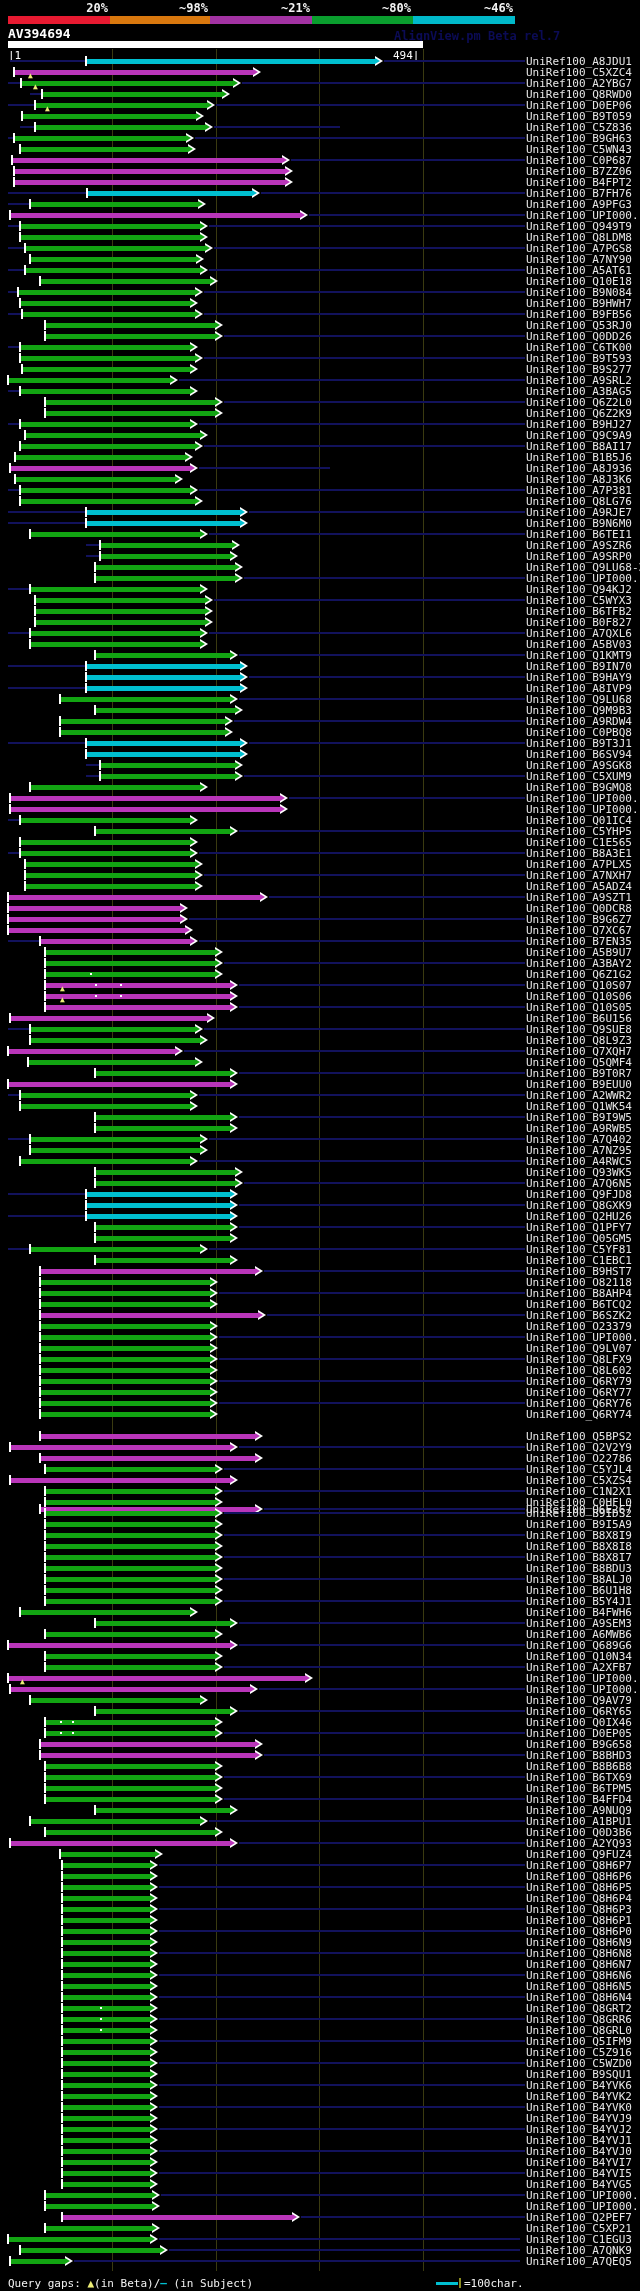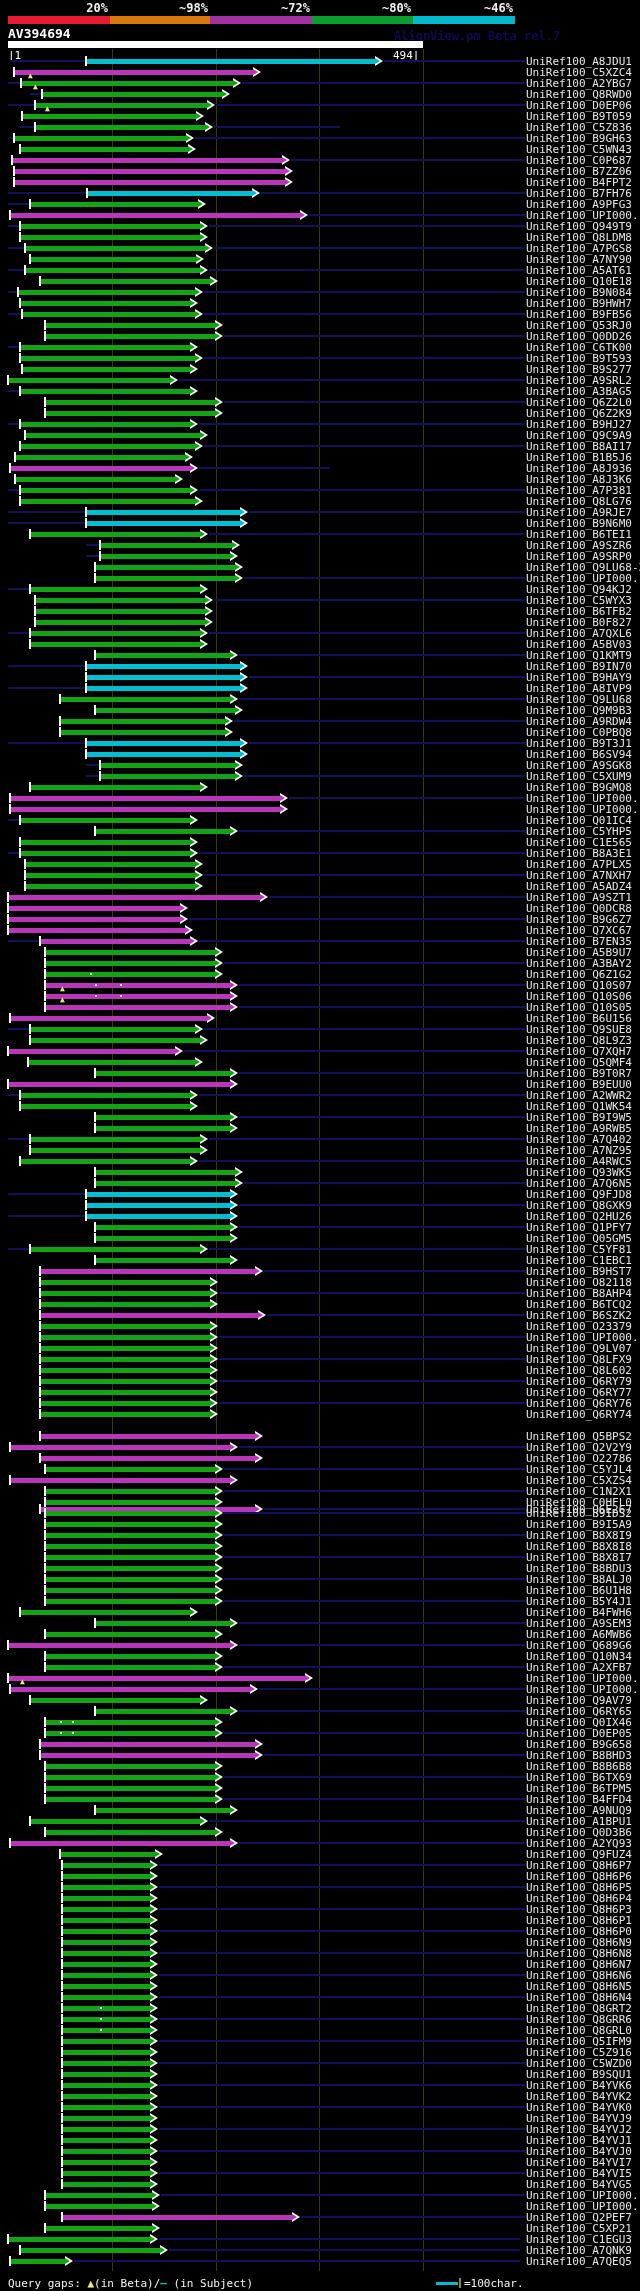--- a/index.html
+++ b/index.html
@@ -38,21 +38,21 @@
 <body>
 
 <div id="canvas">
 
   <div id="scale">
       <div class="scaleseg" style="left: 8px; width: 102px; background: rgb(232, 26, 49);"></div>
       <span class="pctlabel" style="left: 38px;">20%</span>
       <div class="scaleseg" style="left: 110px; width: 100px; background: rgb(217, 120, 14);"></div>
       <span class="pctlabel" style="left: 138px;">~98%</span>
       <div class="scaleseg" style="left: 210px; width: 102px; background: rgb(162, 50, 162);"></div>
-      <span class="pctlabel" style="left: 240px;">~72%</span>
+      <span class="pctlabel" style="left: 240px;">~21%</span>
       <div class="scaleseg" style="left: 312px; width: 101px; background: rgb(10, 158, 46);"></div>
       <span class="pctlabel" style="left: 341px;">~80%</span>
       <div class="scaleseg" style="left: 413px; width: 102px; background: rgb(0, 185, 202);"></div>
       <span class="pctlabel" style="left: 443px;">~46%</span>
     </div>
 
   <div id="title">AV394694</div>
   <div id="credit">AlignView.pm Beta rel.7</div>
 
   <div id="querybar"></div>

